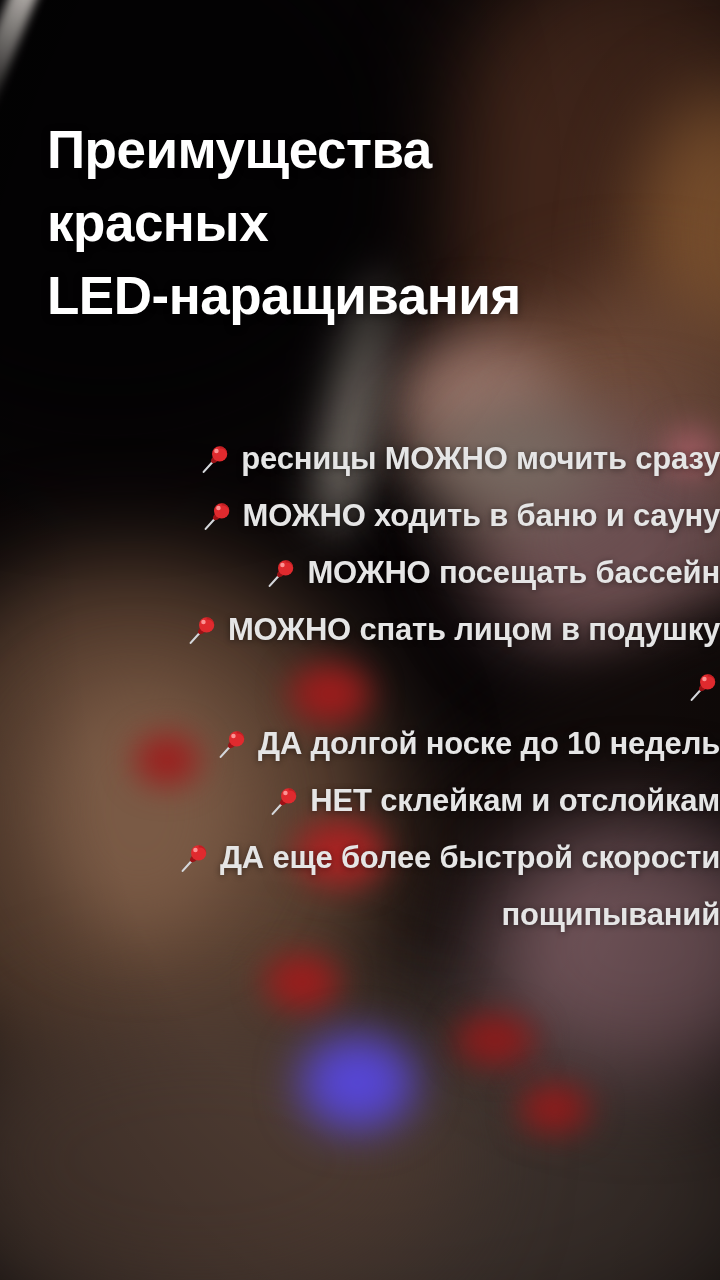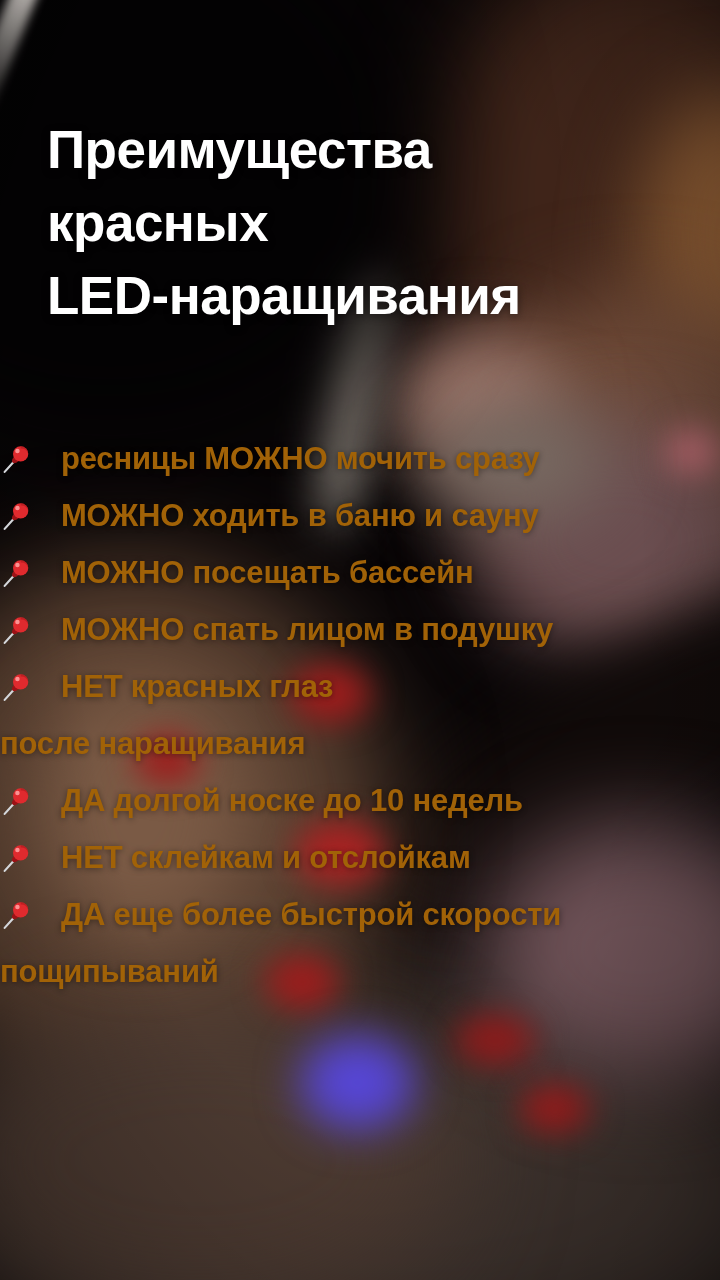--- a/index.html
+++ b/index.html
@@ -38,22 +38,22 @@
   .overlay{position:absolute;inset:0;background:radial-gradient(ellipse at 50% 45%, rgba(0,0,0,0) 55%, rgba(0,0,0,0.30) 100%);}
   
   .title{
     position:absolute;left:34px;top:100px;margin:13px;z-index:5;
     color:#ffffff;font-size:53px;font-weight:bold;line-height:73px;
     letter-spacing:-0.5px;text-shadow:0 2px 8px rgba(0,0,0,.45);
   }
   .title span{display:block;}
   .list{position:absolute;left:0;top:430px;width:720px;z-index:5;}
   .row{
-    height:57px;display:flex;align-items:center;justify-content:flex-start;gap:28px;
-    color:#a16207;font-size:31px;font-weight:bold;letter-spacing:-0.2px;
+    height:57px;display:flex;align-items:center;justify-content:flex-end;gap:9px;
+    color:#e5e5e5;font-size:31px;font-weight:bold;letter-spacing:-0.2px;
     text-shadow:0 1px 6px rgba(0,0,0,.45);white-space:nowrap;
   }
   .pin{width:33px;height:33px;flex:0 0 auto;margin-top:2px;}
   .hidden-defs{position:absolute;width:0;height:0;overflow:hidden;}
 </style>
 </head>
 <body>
 
 <div class="stage">
 
@@ -129,26 +129,22 @@
       <svg class="pin" viewBox="0 0 32 32">
           <use href="#pin-shape"></use>
         </svg>
       <span>МОЖНО спать лицом в подушку</span>
     </div>
 
     <div class="row">
       <svg class="pin" viewBox="0 0 32 32">
           <use href="#pin-shape"></use>
         </svg>
-      <span>НЕТ красных глаз</span>
     </div>
 
-    <div class="row">
-      <span>после наращивания</span>
-    </div>
 
     <div class="row">
       <svg class="pin" viewBox="0 0 32 32">
           <use href="#pin-shape"></use>
         </svg>
       <span>ДА долгой носке до 10 недель</span>
     </div>
 
     <div class="row">
       <svg class="pin" viewBox="0 0 32 32">

